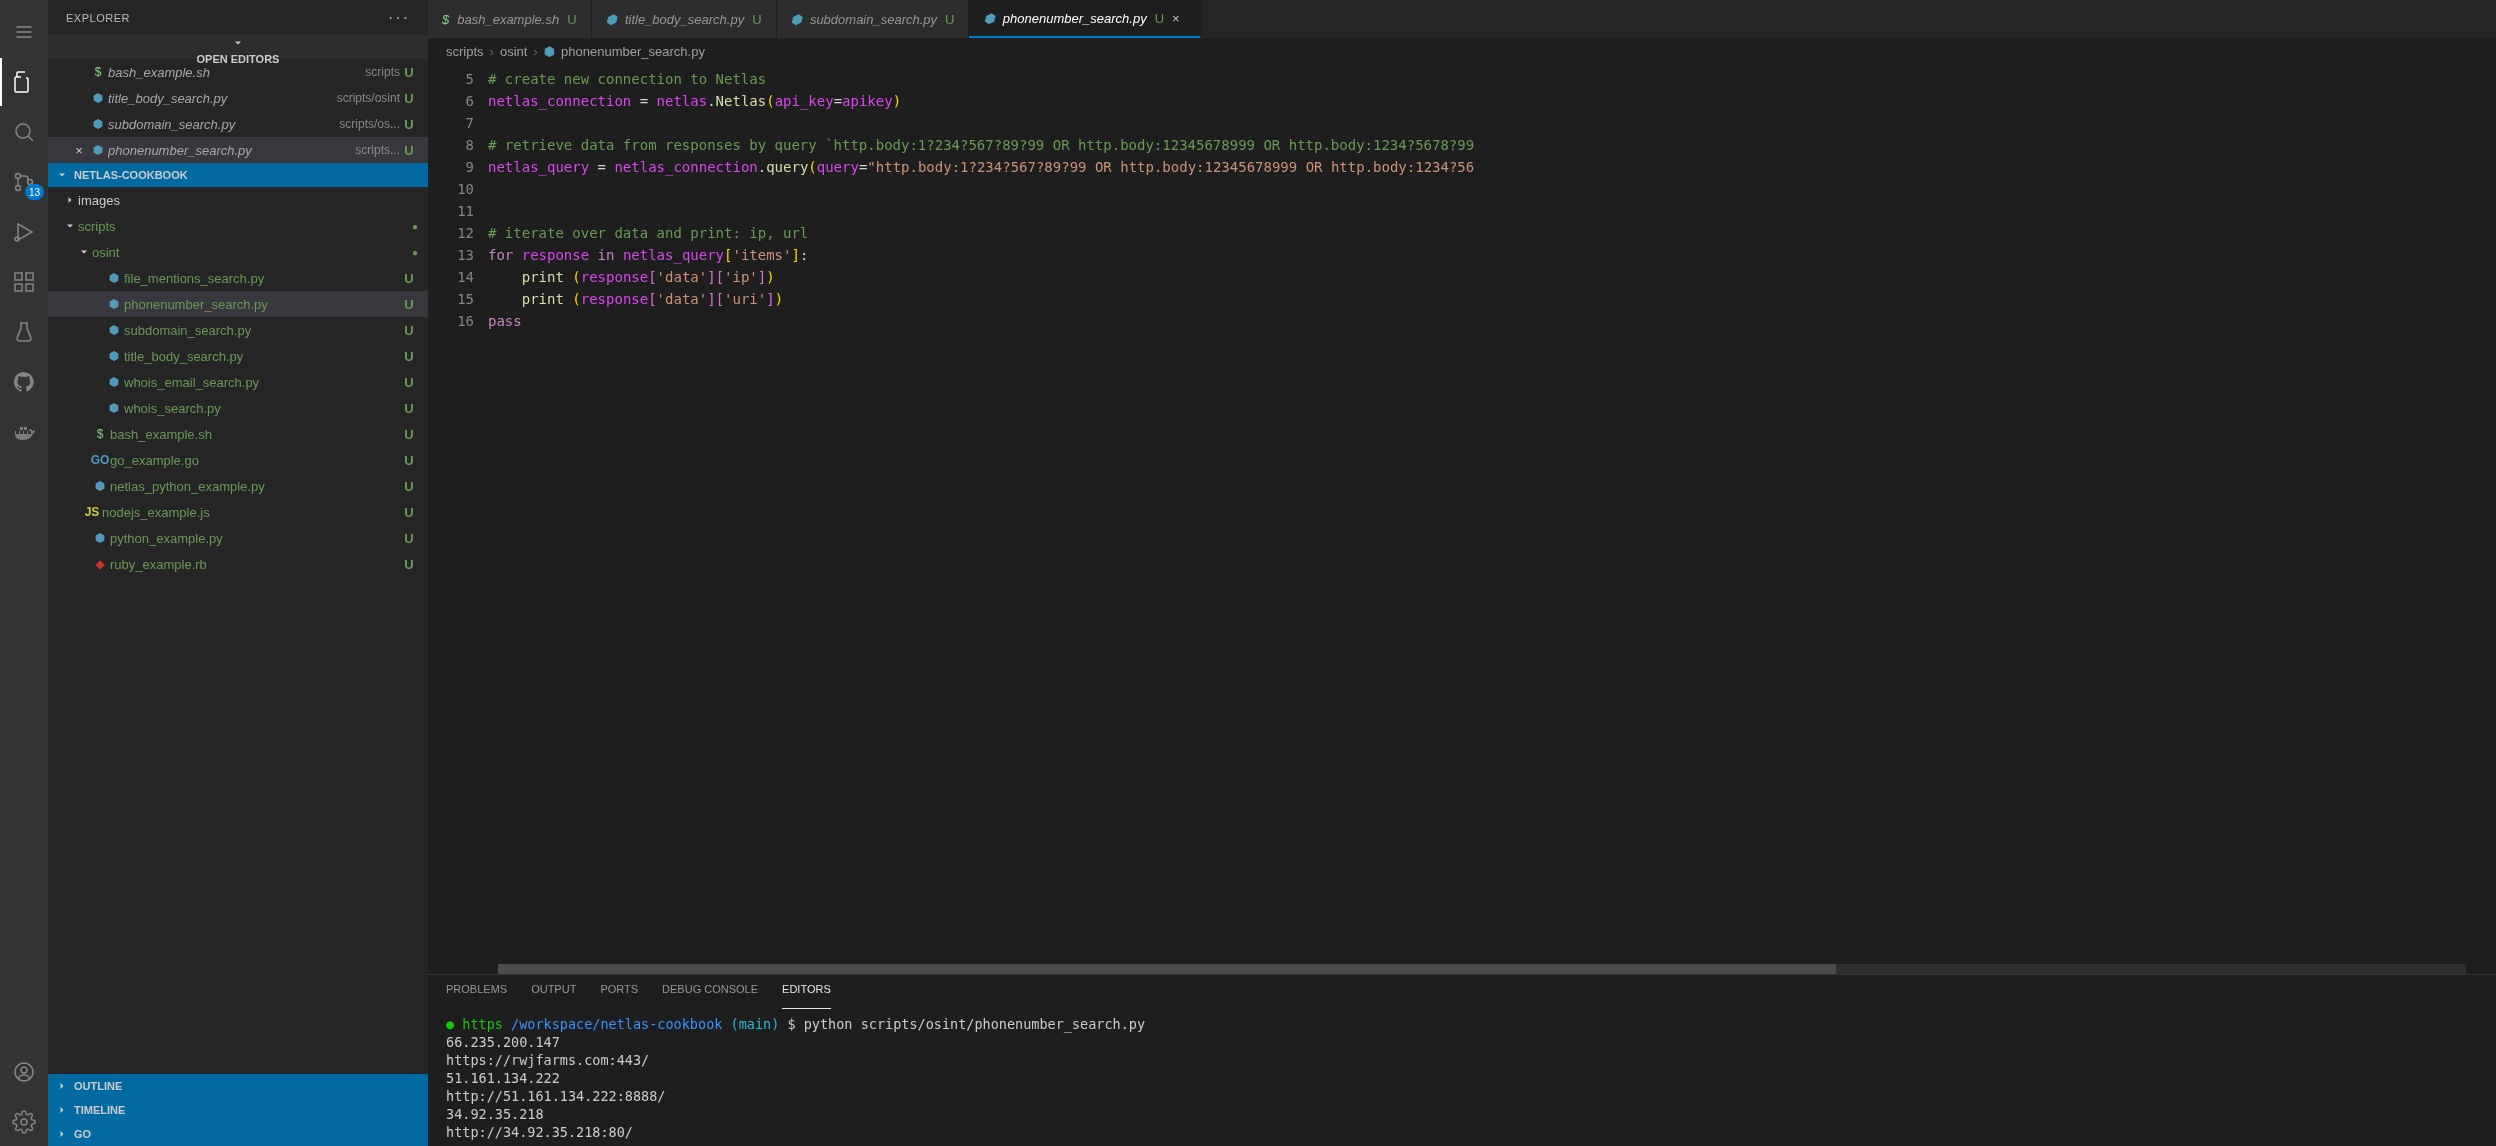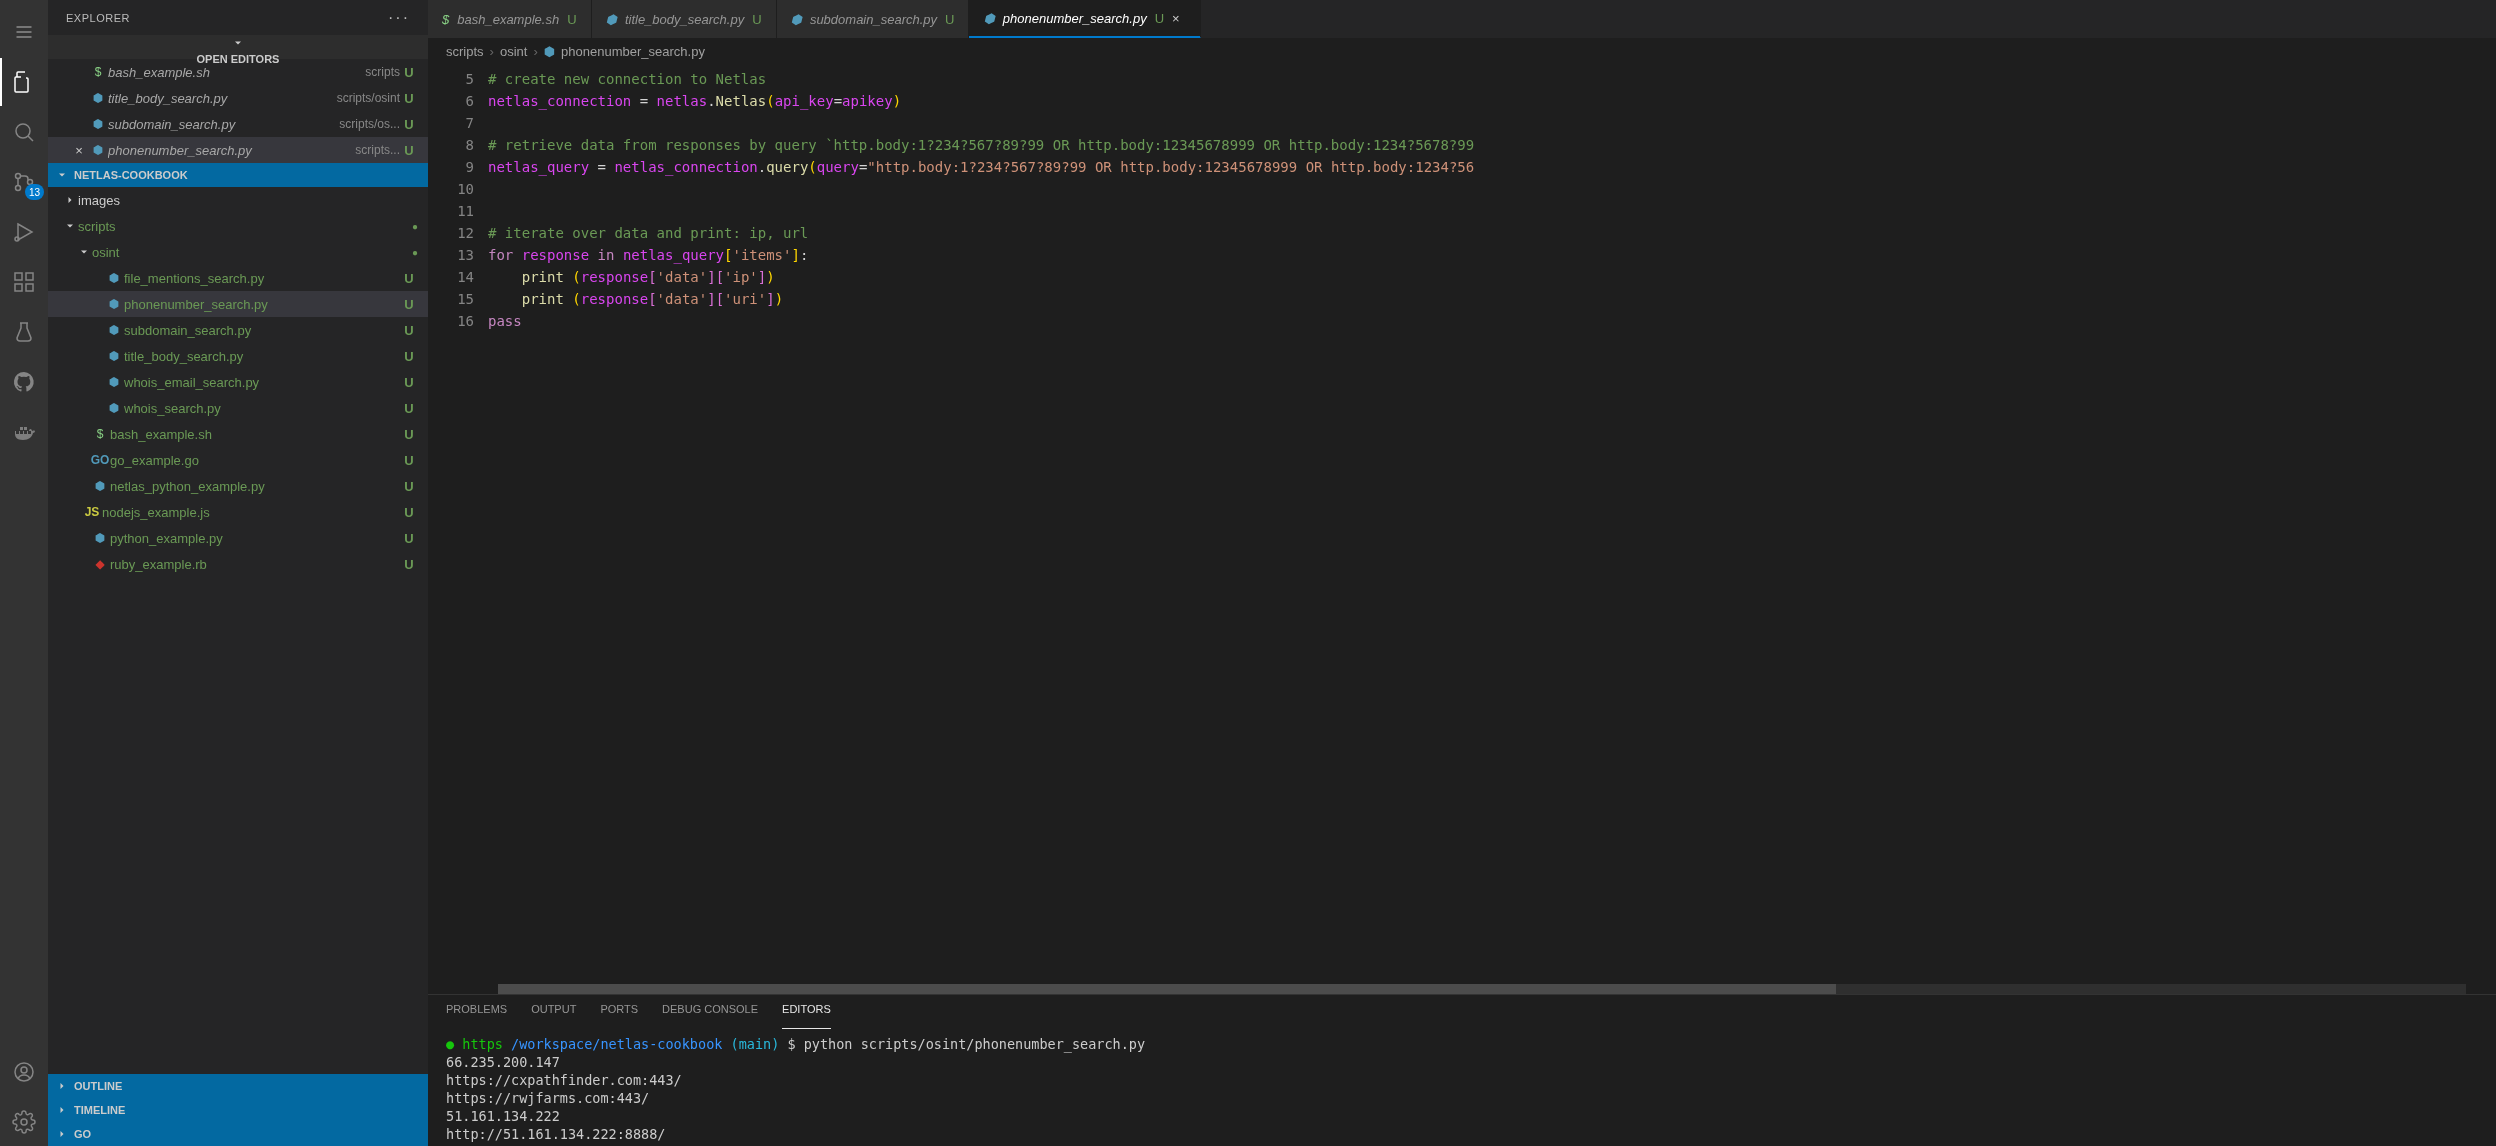--- a/index.html
+++ b/index.html
@@ -129,21 +129,21 @@
 .c-str { color: #ce9178; }
 .c-bracket { color: #ffd700; }
 .c-paren { color: #da70d6; }
 .editor-scrollbar {
   position:absolute; bottom:0; left:70px; right:30px; height:10px;
   background: #3e3e3e88;
 }
 .editor-thumb { position:absolute; height:10px; background:#79797966; }
 
 
-.panel { height: 152px; background: #1e1e1e; border-top: 1px solid #333; display:flex; flex-direction:column;}
+.panel { height: 172px; background: #1e1e1e; border-top: 1px solid #333; display:flex; flex-direction:column;}
 .panel-tabs {
   display: flex; gap: 24px; padding: 8px 18px 0; height: 34px;
   color: #969696; font-size: 11px;
 }
 .panel-tab { cursor:pointer; padding-bottom:6px;}
 .panel-tab.active { color: #e7e7e7; border-bottom: 1px solid #e7e7e7; }
 .terminal {
   flex:1; padding: 6px 18px; font-family: "SF Mono", Menlo, Consolas, monospace;
   font-size: 13.5px; line-height: 18px; color: #cccccc; overflow:hidden;
 }
@@ -484,21 +484,20 @@
         <div>
           <span class="tc-dot">●</span>
           <span class="tc-green">https</span>
           <span class="tc-blue">/workspace/netlas-cookbook</span>
           <span class="tc-cyan">(main)</span>
           <span>$</span>
           <span>python scripts/osint/phonenumber_search.py</span>
         </div>
         <div id="terminal-output">
             <div>66.235.200.147</div>
-            <div>https://cxpathfinder.com:443/</div>
             <div>https://rwjfarms.com:443/</div>
             <div>51.161.134.222</div>
             <div>http://51.161.134.222:8888/</div>
             <div>34.92.35.218</div>
             <div>http://34.92.35.218:80/</div>
           </div>
       </div>
     </div>
   </div>
 </div>

